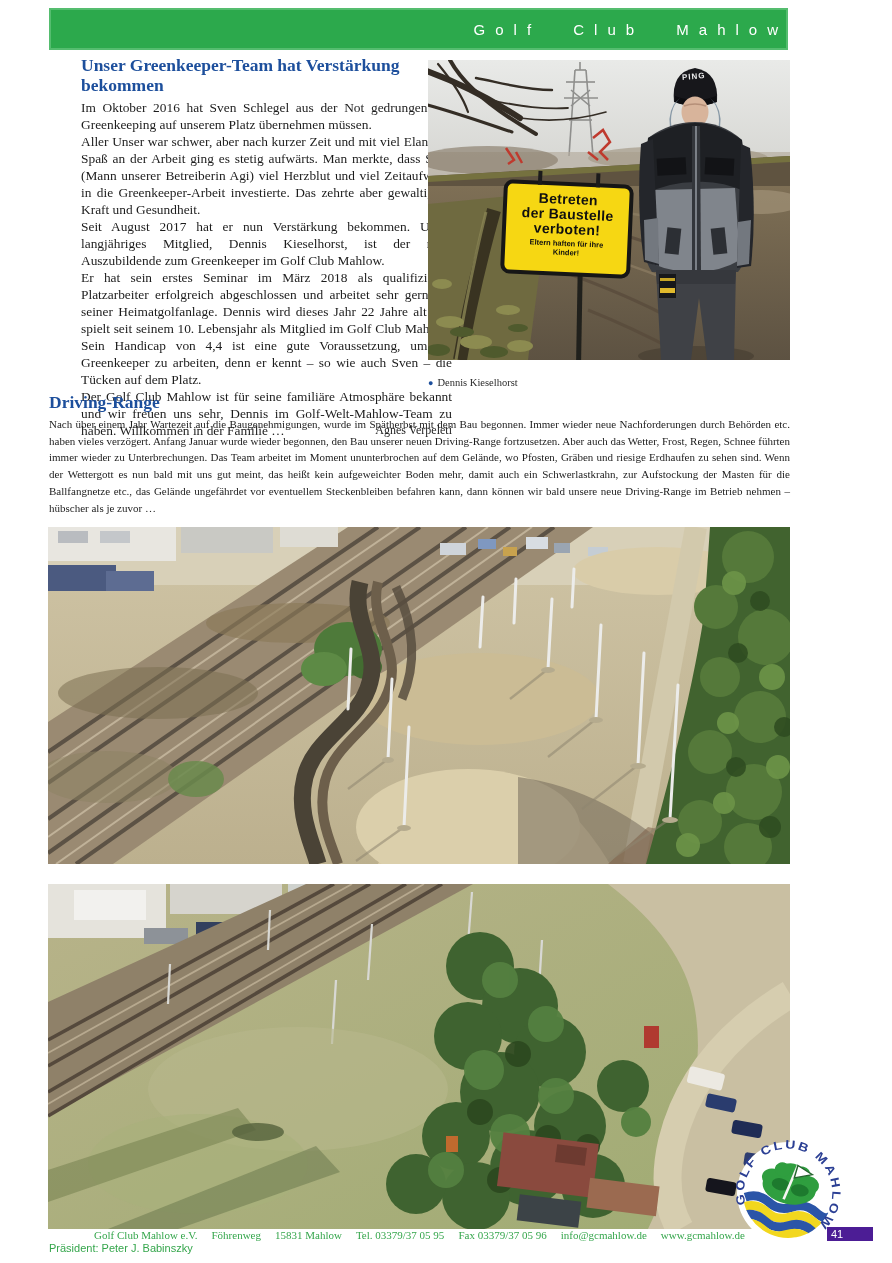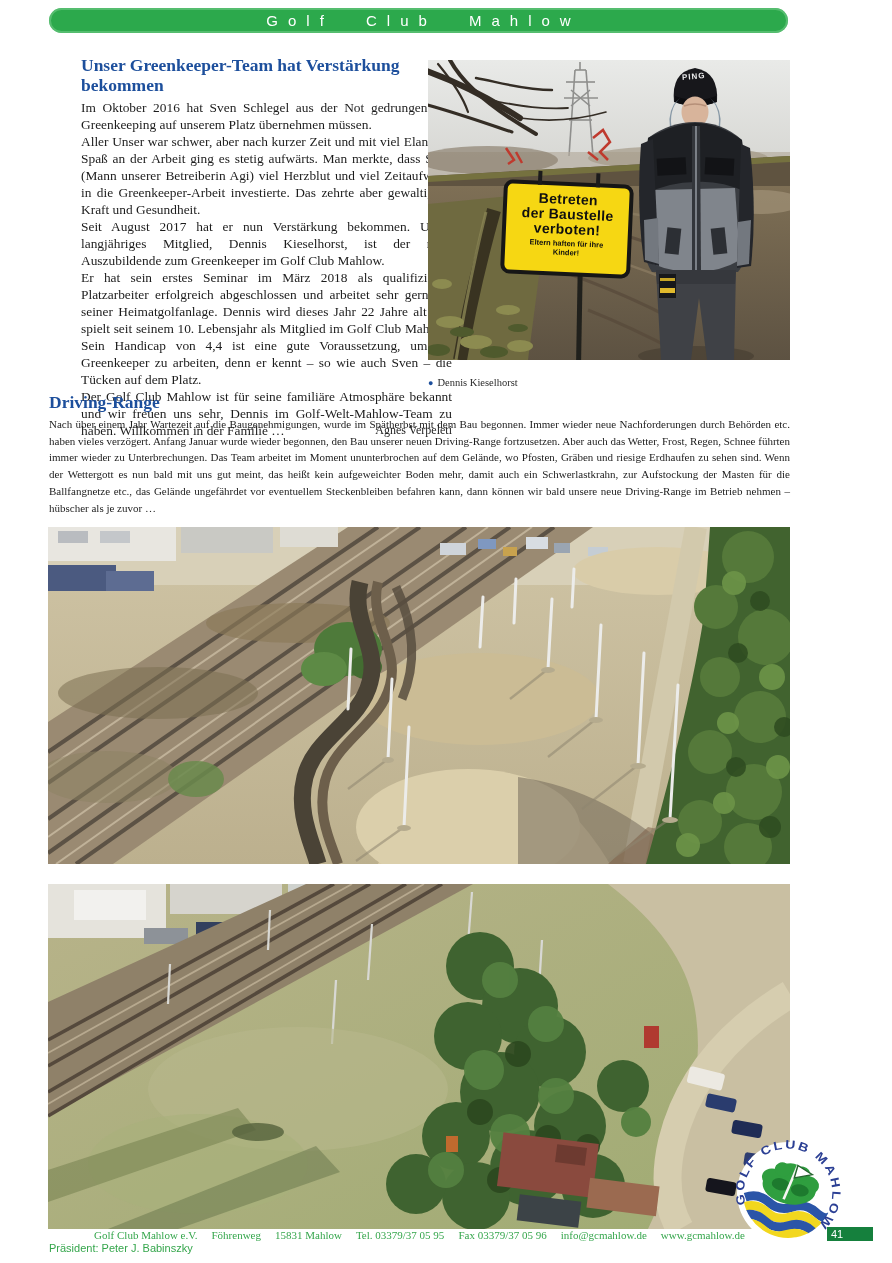--- a/index.html
+++ b/index.html
@@ -1,22 +1,22 @@
 <!DOCTYPE html>
 <html><head>
 <meta charset="utf-8">
 <style>
   html,body{margin:0;padding:0;background:#ffffff;}
   .page{position:relative;width:892px;height:1263px;background:#fff;overflow:hidden;
         font-family:"Liberation Serif",serif;color:#1c1c1c;}
 
   
-  .topbar{position:absolute;left:49px;top:8px;width:739px;height:25px;
+  .topbar{position:absolute;left:49px;top:8px;width:739px;height:42px;
           background:#2ca94c;box-shadow:inset 0 0 0 2px rgba(120,205,140,.55);
-          display:flex;align-items:center;justify-content:center;border-radius:14px;}
+          display:flex;align-items:center;justify-content:flex-end;}
   .topbar span{font-family:"Liberation Sans",sans-serif;font-size:15px;color:#ffffff;
           letter-spacing:10px;word-spacing:18px;padding-left:10px;white-space:nowrap;}
 
   
   .article1-text{position:absolute;left:49px;top:55px;width:371px;margin-left:32px;}
   h1.head{font-family:"Liberation Serif",serif;font-weight:bold;color:#1d4f9c;
           font-size:17.5px;margin:0 0 4px 0;line-height:20px;}
   .article1-text p{margin:0;font-size:13.4px;line-height:17px;text-align:justify;}
   .author{margin-top:-16.45px;text-align:right;font-size:12px;color:#222;}
 
@@ -43,21 +43,21 @@
   .aerial1{position:absolute;left:48px;top:527px;width:742px;height:337px;margin:0;}
   .aerial2{position:absolute;left:48px;top:884px;width:742px;height:345px;margin:0;}
   .aerial1 svg,.aerial2 svg{display:block;}
 
   
   .footer-line1{position:absolute;left:49px;top:1229px;width:741px;text-align:center;
         font-family:Liberation Serif, serif;font-size:11px;color:#35a64c;white-space:nowrap;}
   .footer-line1 span{margin:0 7px;}
   .footer-line2{position:absolute;left:49px;top:1242px;width:741px;text-align:left;
         font-family:"Liberation Sans",sans-serif;font-size:11px;color:#35a64c;}
-  .pagenum{position:absolute;left:827px;top:1227px;width:46px;height:14px;background:#15803d;
+  .pagenum{position:absolute;left:827px;top:1227px;width:46px;height:14px;background:#4c1d95;
         color:#fff;font-family:"Liberation Sans",sans-serif;font-size:11px;line-height:14px;
         padding-left:4px;box-sizing:border-box;}
 
   
   .logo{position:absolute;left:735px;top:1140px;width:106px;height:106px;transform:rotate(12deg);}
 </style>
 </head>
 <body>
 
 <div class="page">

